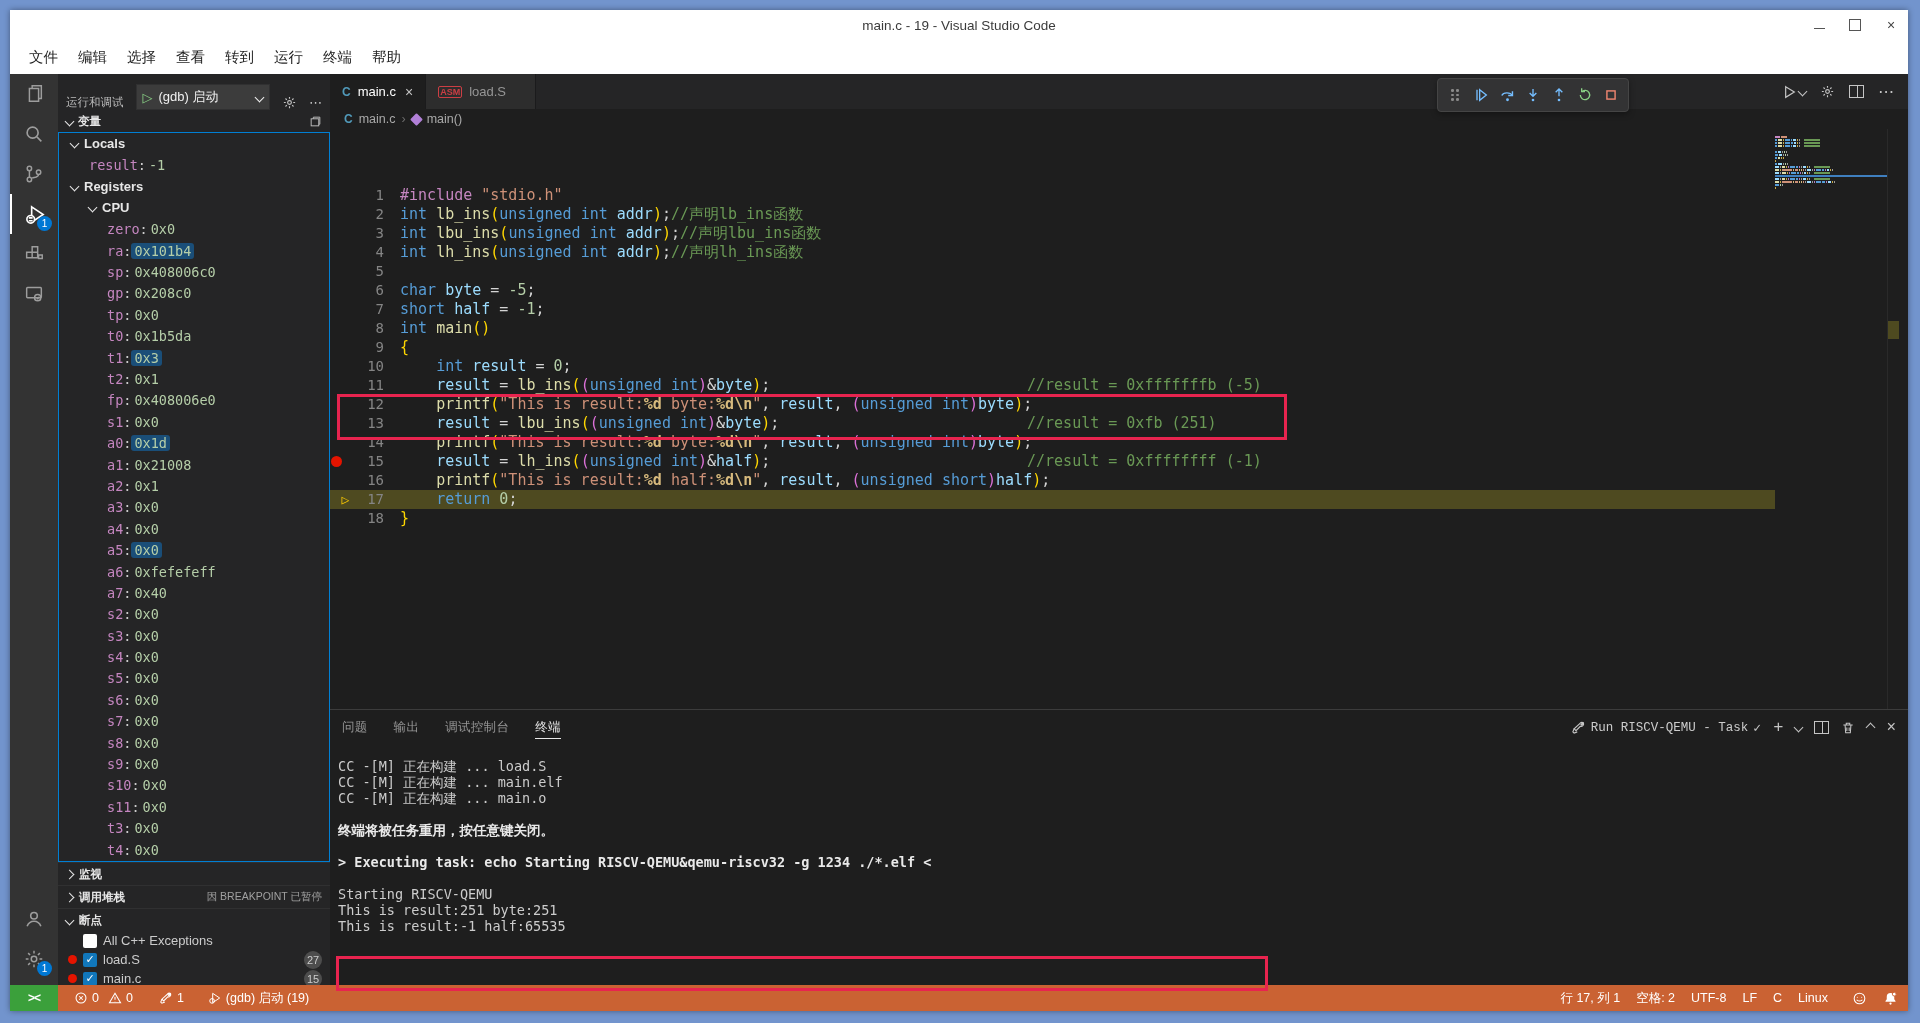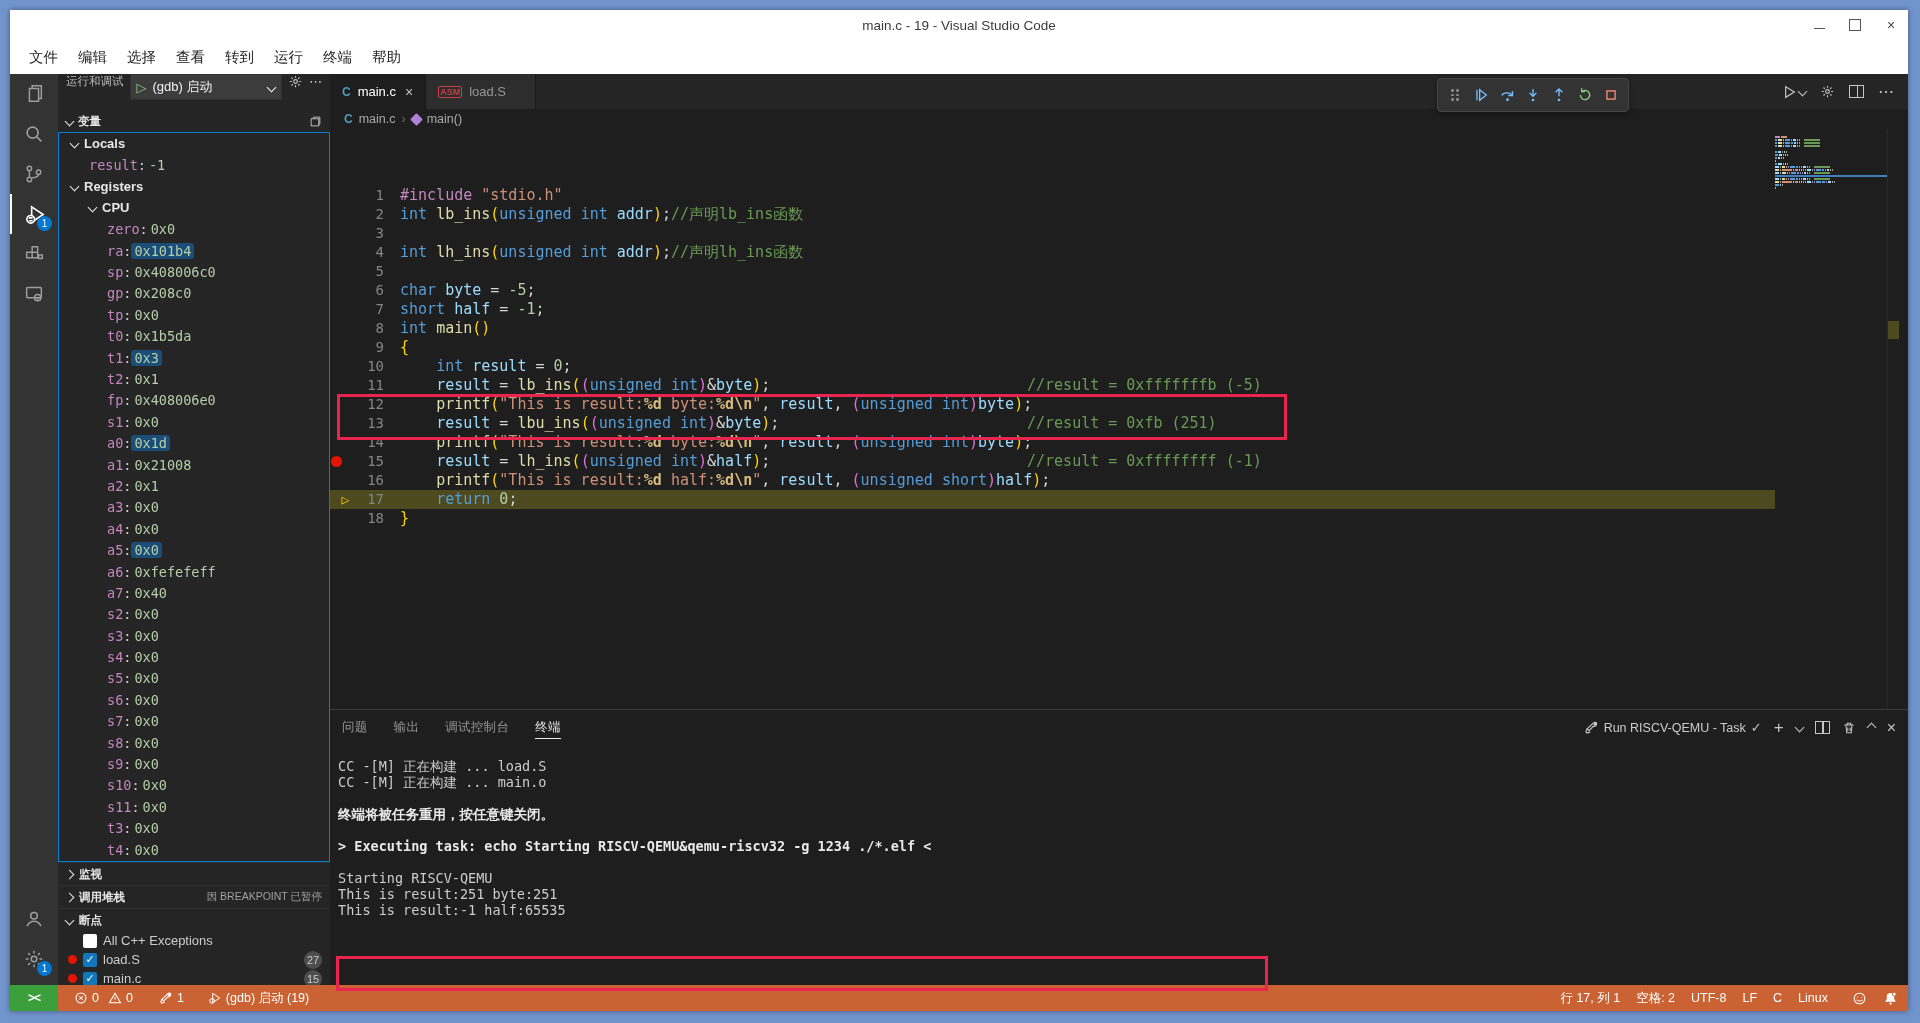--- a/index.html
+++ b/index.html
@@ -21,21 +21,21 @@
   .main{position:absolute;left:0;top:64px;width:100%;height:911px;display:flex;}
   
   .activitybar{width:48px;background:#333333;position:relative;flex:none;}
   .act-icon{width:48px;height:40px;display:flex;align-items:center;justify-content:center;color:#9d9d9d;position:relative;cursor:pointer;}
   .act-icon.active{color:#ffffff;border-left:2px solid #fff;box-sizing:border-box;}
   .act-bottom{position:absolute;bottom:6px;left:0;width:48px;}
   .badge-blue{position:absolute;right:6px;bottom:3px;background:#0078d4;color:#fff;border-radius:50%;
     width:15px;height:15px;font-size:10px;display:flex;align-items:center;justify-content:center;}
   
   .sidebar{width:272px;background:#252526;flex:none;position:relative;color:#cccccc;font-size:13px;}
-  .sb-head{height:36px;display:flex;align-items:flex-start;padding:0 8px;gap:6px;}
+  .sb-head{height:36px;display:flex;align-items:flex-end;padding:0 8px;gap:12px;}
   .sb-head-label{color:#bbbbbb;font-size:11.5px;white-space:nowrap;}
   .launch-select{background:#3c3c3c;border:1px solid #303031;color:#f0f0f0;height:24px;display:flex;
     align-items:center;gap:6px;padding:0 6px;flex:1;font-size:13px;cursor:pointer;}
   .launch-select .chev{margin-left:auto;}
   .play-green{color:#89d185;font-size:13px;}
   .sec-title{height:22px;display:flex;align-items:center;gap:5px;padding:0 8px;font-size:11.5px;
     font-weight:bold;color:#e7e7e7;}
   .sec-title .right-ico{margin-left:auto;color:#bbb;}
   .vars-tree{height:730px;overflow:hidden;border:1px solid #007fd4;box-sizing:border-box;
     font-family:"DejaVu Sans Mono",monospace;font-size:13.5px;}
@@ -102,21 +102,21 @@
   .overview-ruler{position:absolute;left:1557px;top:0;width:11px;height:581px;background:#1e1e1e;border-left:1px solid #2a2a2a;}
   .ruler-mark{position:absolute;left:0;width:11px;}
   
   .panel{height:275px;flex:none;border-top:1px solid #3c3c3c;position:relative;background:#1e1e1e;}
   .panel-head{height:35px;display:flex;align-items:center;padding:0 12px;}
   .ptab{font-size:12.5px;color:#969696;margin-right:26px;height:35px;display:flex;align-items:center;
     text-transform:none;cursor:pointer;position:relative;letter-spacing:.3px;}
   .ptab.active{color:#e7e7e7;}
   .ptab.active::after{content:"";position:absolute;left:0;right:0;bottom:6px;height:1.5px;background:#e7e7e7;}
   .panel-actions{margin-left:auto;display:flex;align-items:center;gap:12px;color:#c5c5c5;font-size:13px;}
-  .pact{display:flex;align-items:center;gap:5px;cursor:pointer;}
+  .pact{display:flex;align-items:center;gap:5px;cursor:pointer;font-family:Liberation Mono, monospace;}
   .task-label{font-size:12.5px;color:#cccccc;}
   .terminal{position:absolute;left:0;top:35px;right:0;bottom:0;padding:13px 0 0 8px;
     font-family:"DejaVu Sans Mono",monospace;font-size:13.5px;color:#cccccc;}
   .tline{height:16px;line-height:16px;white-space:pre;}
   .tline.tbold{font-weight:bold;color:#e9e9e9;}
   
   .statusbar{position:absolute;left:0;bottom:0;width:100%;height:26px;background:#ca6233;display:flex;
     align-items:center;color:#ffffff;font-size:12.5px;}
   .sb-remote{width:48px;height:26px;background:#3ba03b;display:flex;align-items:center;justify-content:center;
     font-weight:bold;font-size:12px;letter-spacing:-1px;cursor:pointer;}
@@ -566,20 +566,21 @@
               <span class="ctext"><span class="t-pp">#include</span><span class="t-p"> </span><span class="t-s">"stdio.h"</span></span>
               
             </div><div class="cline">
               <span class="glyph"><span class="bp-glyph" style="visibility: hidden;"></span><span class="cur-arrow" style="visibility: hidden;">▷</span></span>
               <span class="lnum">2</span>
               <span class="ctext"><span class="t-k">int</span><span class="t-p"> </span><span class="t-f">lb_ins</span><span class="t-b1">(</span><span class="t-k">unsigned</span><span class="t-p"> </span><span class="t-k">int</span><span class="t-p"> </span><span class="t-v">addr</span><span class="t-b1">)</span><span class="t-p">;</span><span class="t-c">//声明lb_ins函数</span></span>
               
             </div><div class="cline">
               <span class="glyph"><span class="bp-glyph" style="visibility: hidden;"></span><span class="cur-arrow" style="visibility: hidden;">▷</span></span>
               <span class="lnum">3</span>
+              <span class="ctext"><span class="t-k">int</span><span class="t-p"> </span><span class="t-f">lbu_ins</span><span class="t-b1">(</span><span class="t-k">unsigned</span><span class="t-p"> </span><span class="t-k">int</span><span class="t-p"> </span><span class="t-v">addr</span><span class="t-b1">)</span><span class="t-p">;</span><span class="t-c">//声明lbu_ins函数</span></span>
               
             </div><div class="cline">
               <span class="glyph"><span class="bp-glyph" style="visibility: hidden;"></span><span class="cur-arrow" style="visibility: hidden;">▷</span></span>
               <span class="lnum">4</span>
               <span class="ctext"><span class="t-k">int</span><span class="t-p"> </span><span class="t-f">lh_ins</span><span class="t-b1">(</span><span class="t-k">unsigned</span><span class="t-p"> </span><span class="t-k">int</span><span class="t-p"> </span><span class="t-v">addr</span><span class="t-b1">)</span><span class="t-p">;</span><span class="t-c">//声明lh_ins函数</span></span>
               
             </div><div class="cline">
               <span class="glyph"><span class="bp-glyph" style="visibility: hidden;"></span><span class="cur-arrow" style="visibility: hidden;">▷</span></span>
               <span class="lnum">5</span>
               <span class="ctext"></span>
@@ -882,20 +883,21 @@
             </span>
             <span class="pact">
                   <span class="chev up"></span>
                 </span>
             <span class="pact" style="font-size:16px;">×</span>
           </div>
         </div>
         <div class="terminal">
 
         <div class="tline"><span>CC -[M] 正在构建 ... load.S</span></div>
+              <div class="tline"><span>CC -[M] 正在构建 ... main.elf</span></div>
               <div class="tline"><span>CC -[M] 正在构建 ... main.o</span></div>
               <div class="tline"><span></span></div>
               <div class="tline tbold"><span>终端将被任务重用，按任意键关闭。</span></div>
               <div class="tline"><span></span></div>
               <div class="tline tbold"><span>&gt; Executing task: echo Starting RISCV-QEMU&amp;qemu-riscv32 -g 1234 ./*.elf &lt;</span></div>
               <div class="tline"><span></span></div>
               <div class="tline"><span>Starting RISCV-QEMU</span></div>
               <div class="tline"><span>This is result:251 byte:251</span></div>
               <div class="tline"><span>This is result:-1 half:65535</span></div>
             </div>

